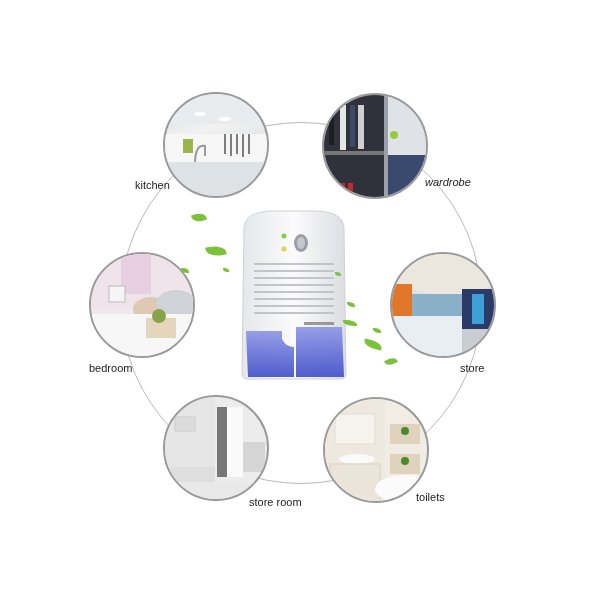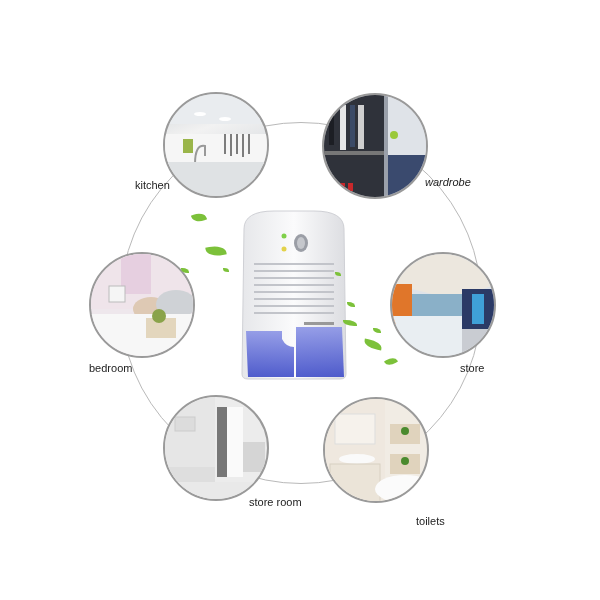--- a/index.html
+++ b/index.html
@@ -99,21 +99,21 @@
     <rect x="10" y="15" width="40" height="30" fill="#f6f2ec" stroke="#ddd"></rect>
     <ellipse cx="32" cy="60" rx="18" ry="5" fill="#fafafa"></ellipse>
     <rect x="5" y="65" width="50" height="41" fill="#ebe4d8" stroke="#d8d0c2"></rect>
     <rect x="65" y="25" width="30" height="20" fill="#e0d3bd"></rect>
     <rect x="65" y="55" width="30" height="20" fill="#e0d3bd"></rect>
     <circle cx="80" cy="32" r="4" fill="#4a8a2e"></circle>
     <circle cx="80" cy="62" r="4" fill="#4a8a2e"></circle>
     <ellipse cx="80" cy="90" rx="30" ry="14" fill="#fbfbfb"></ellipse>
   </svg>
 </div>
-<div class="label" style="left:416px;top:491px;margin-top:24px;">toilets</div>
+<div class="label" style="left:416px;top:491px;">toilets</div>
 
 <div class="device" style="left:234px;top:209px;">
   <svg width="120" height="172" viewBox="0 0 120 172">
     <defs>
       <linearGradient id="bodyg" x1="0" x2="1">
         <stop offset="0" stop-color="#e6e7ea"></stop>
         <stop offset="0.5" stop-color="#fbfbfc"></stop>
         <stop offset="1" stop-color="#dcdde1"></stop>
       </linearGradient>
       <linearGradient id="tankg" x1="0" x2="0" y1="0" y2="1">

